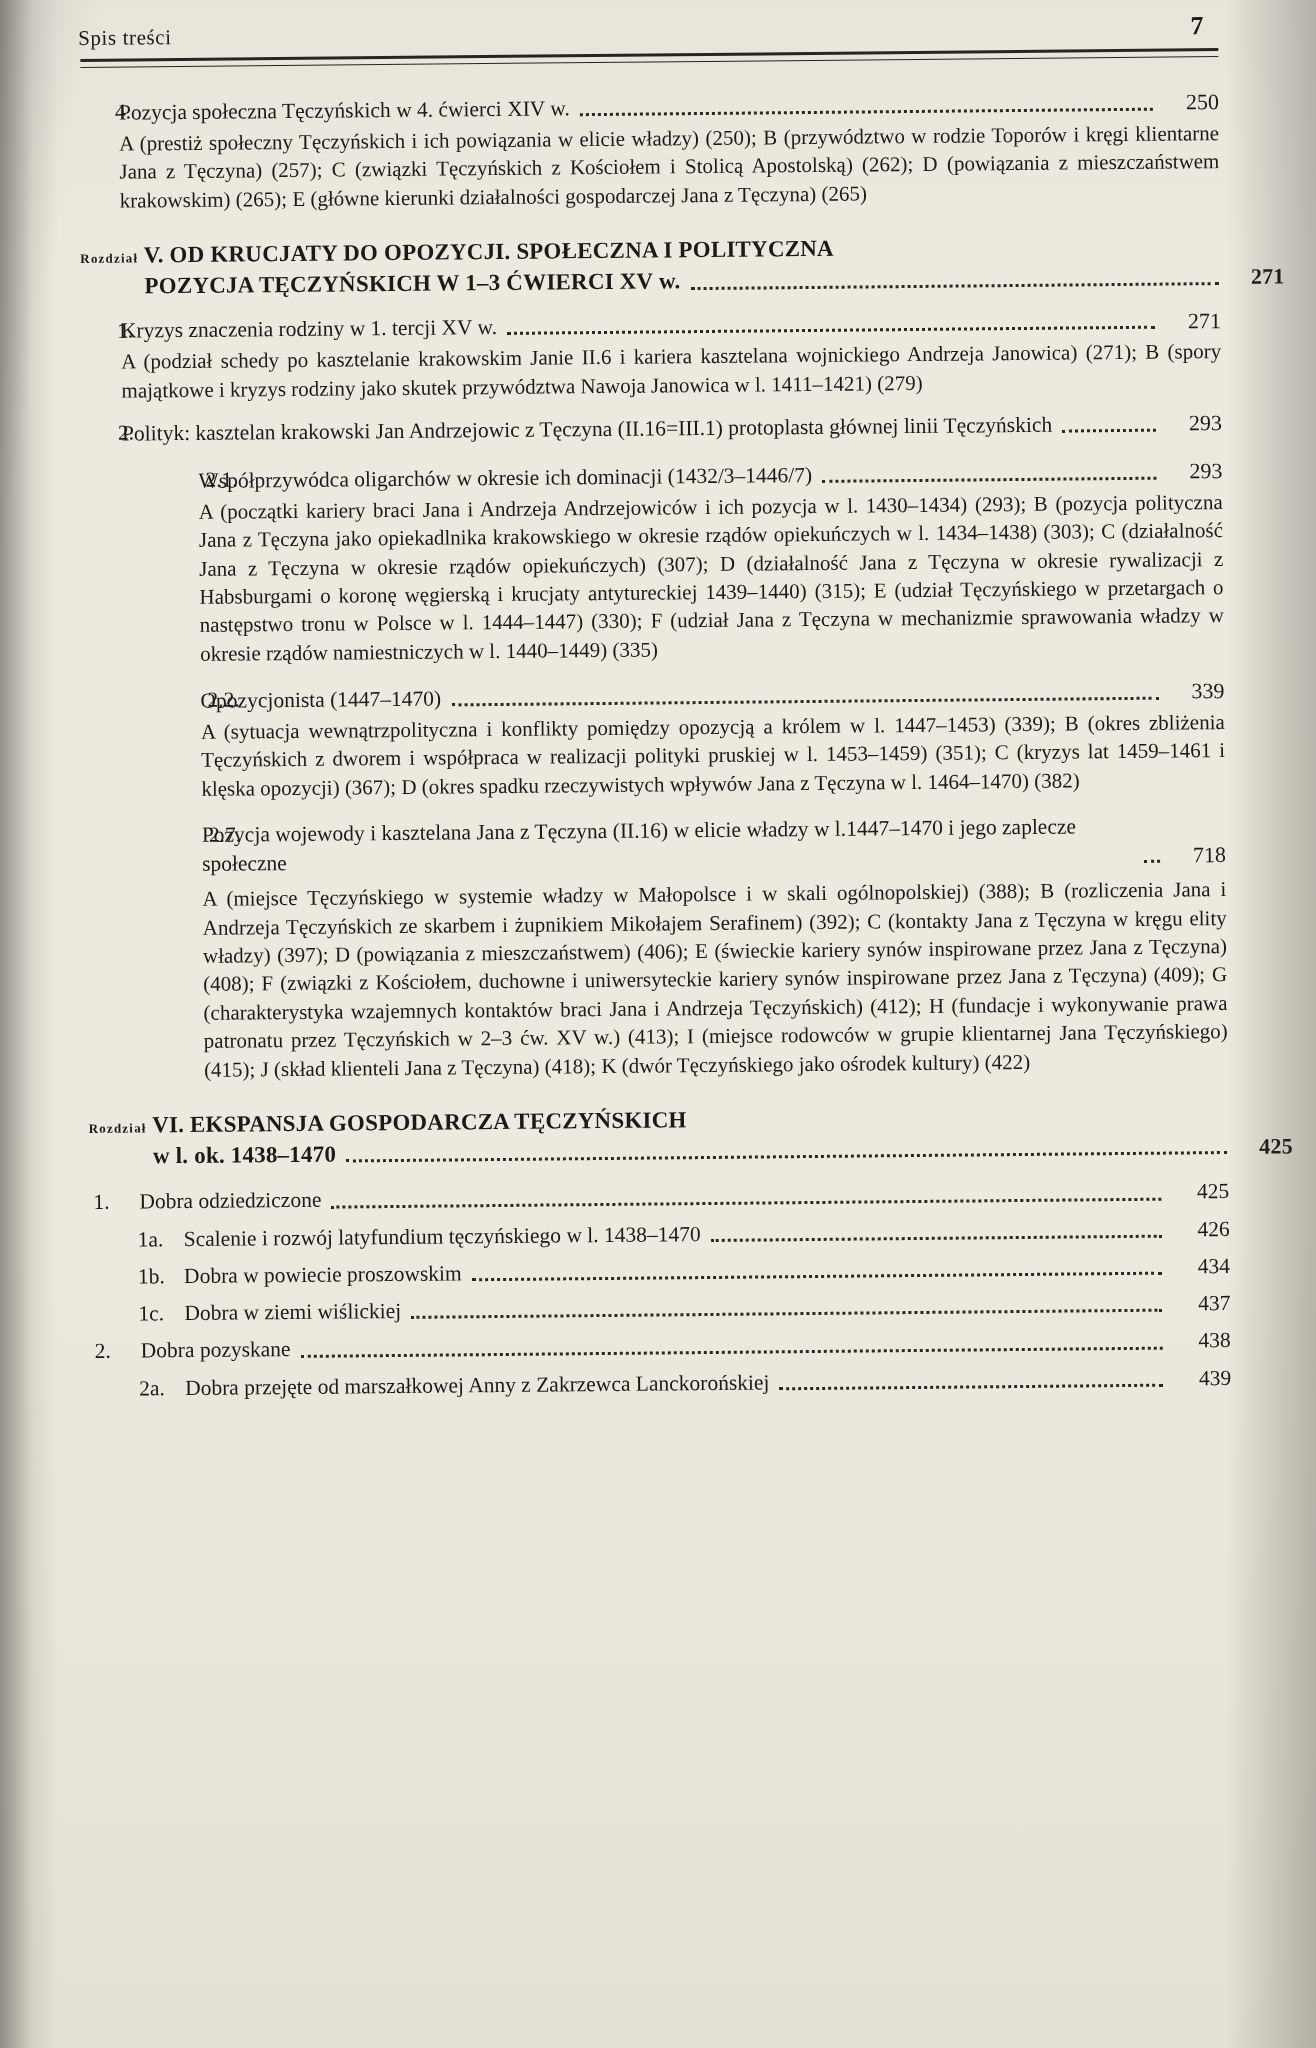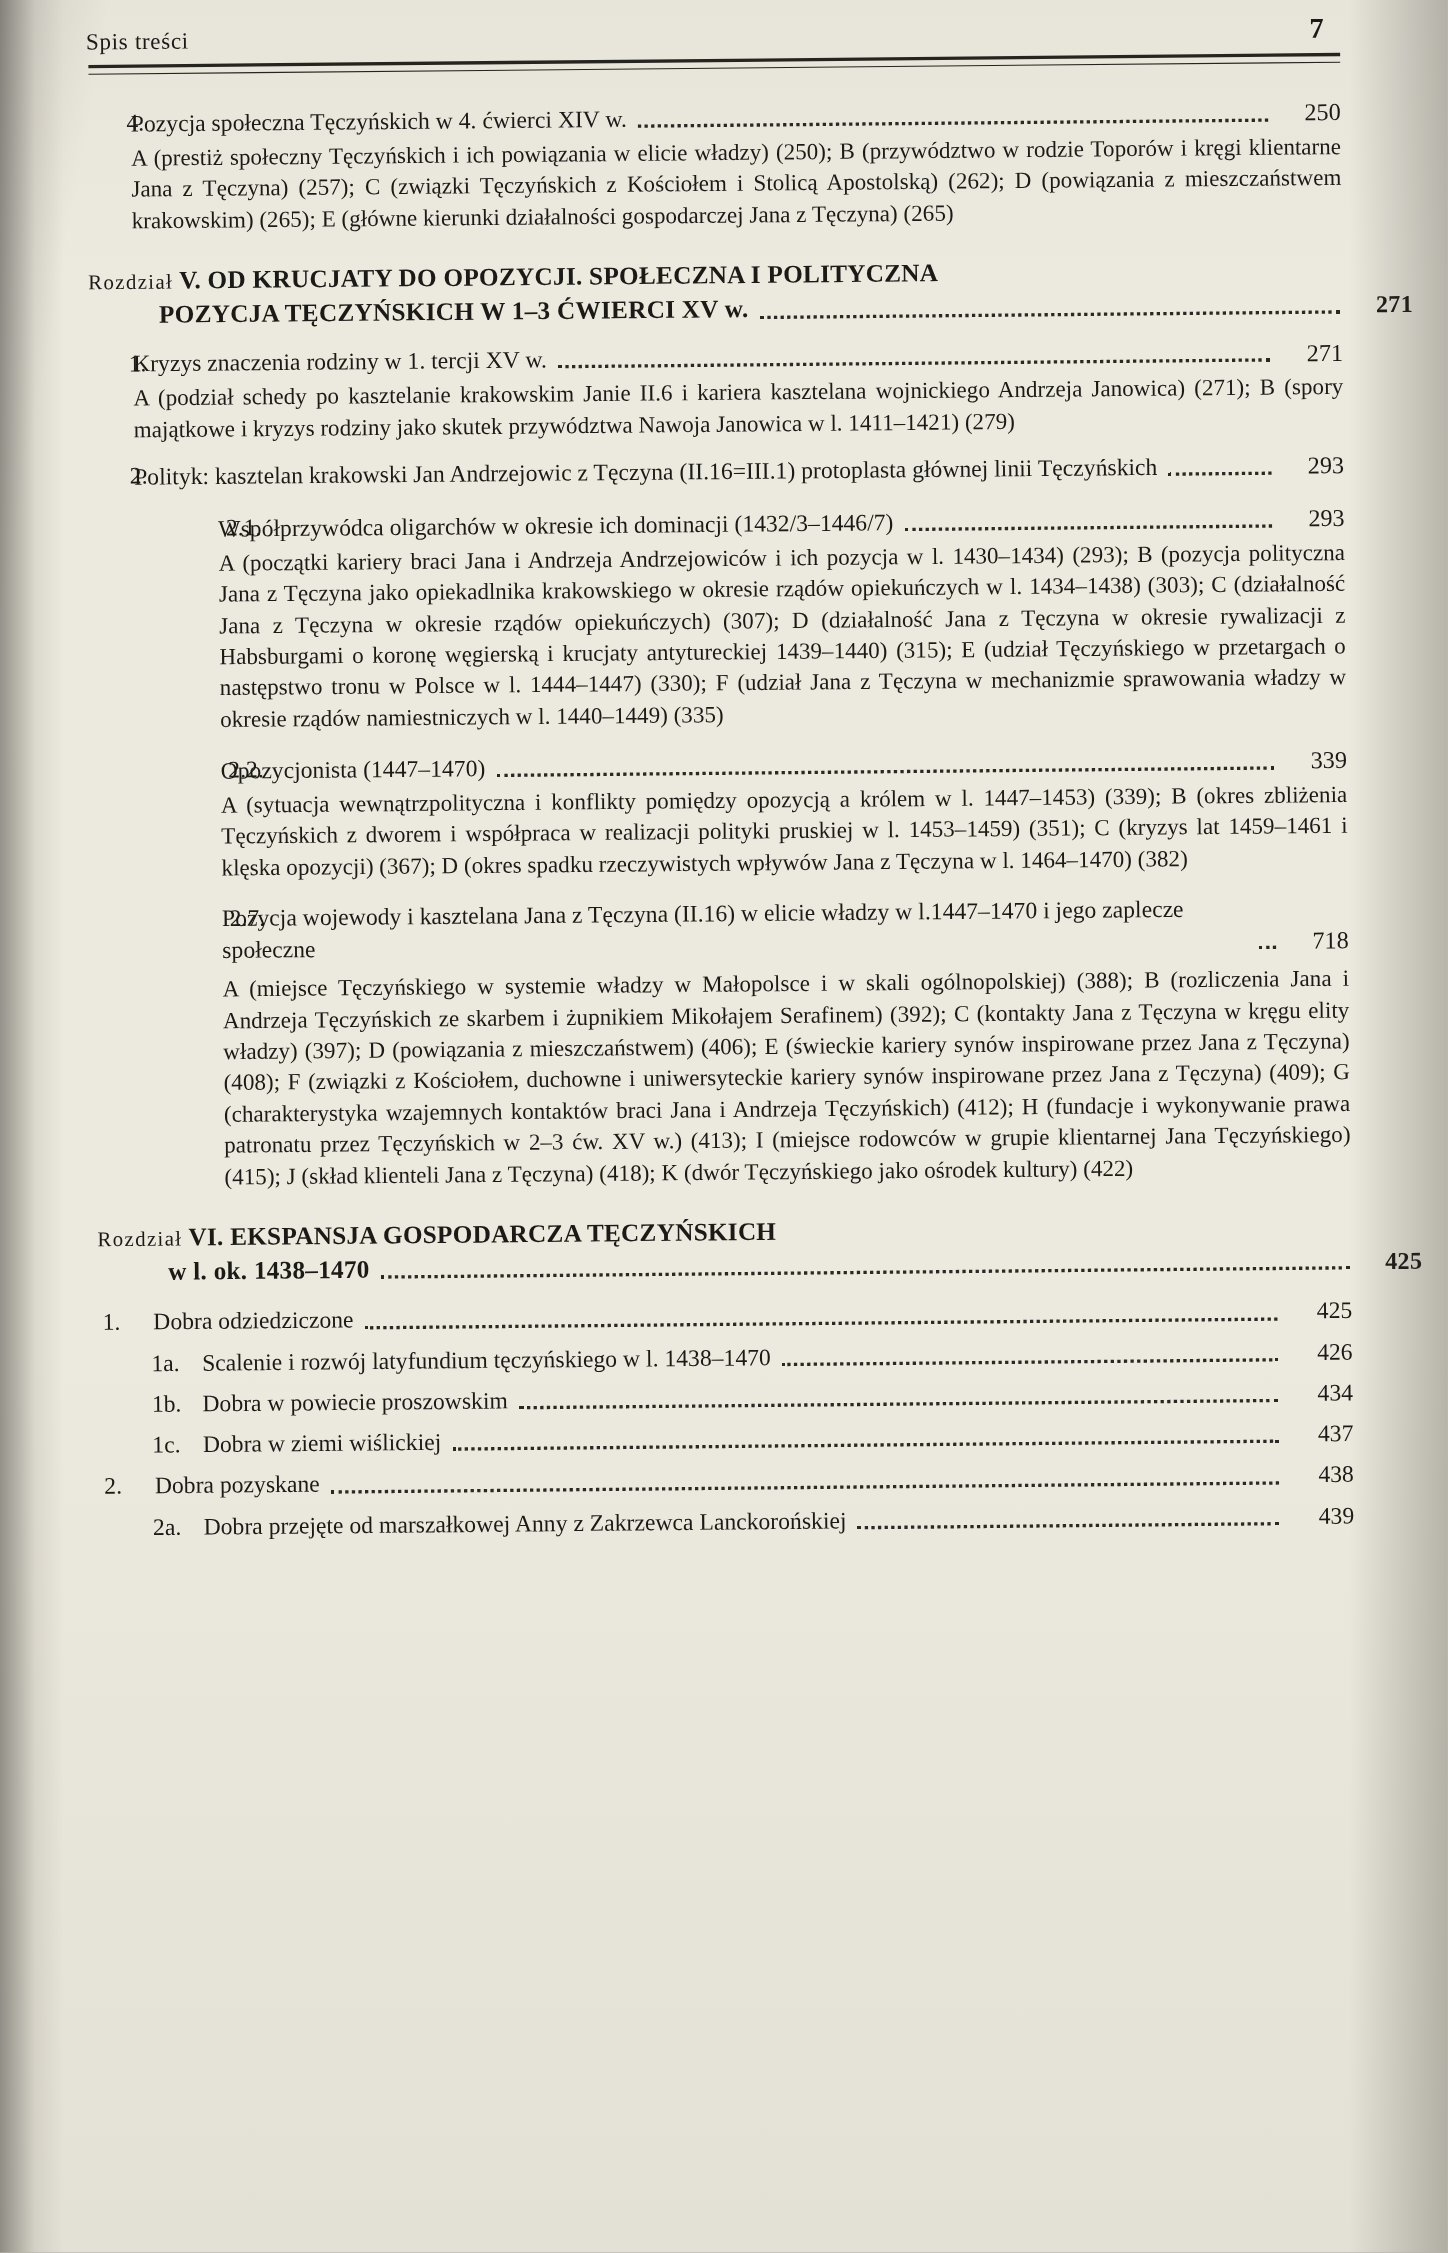--- a/index.html
+++ b/index.html
@@ -138,22 +138,22 @@
   }
 
   .chapter {
     margin-top: 26px;
     font-weight: 700;
     font-size: 23px;
     line-height: 1.34;
     letter-spacing: 0.2px;
   }
   .chapter .sc {
-    font-weight: 400;
-    font-size: 19px;
+    font-weight: 700;
+    font-size: 13px;
     letter-spacing: 1.2px;
   }
   .chapter .ind { padding-left: 64px; }
 
   .simple-list { margin-top: 16px; }
   .simple-list .row { display: flex; align-items: flex-end; margin-top: 8px; }
   .simple-list .row .m { width: 46px; flex: 0 0 auto; padding-left: 4px; }
   .simple-list .row .m2 { width: 46px; flex: 0 0 auto; padding-left: 48px; }
   .simple-list .row .t { flex: 0 0 auto; }
   .simple-list .row .leaders {

